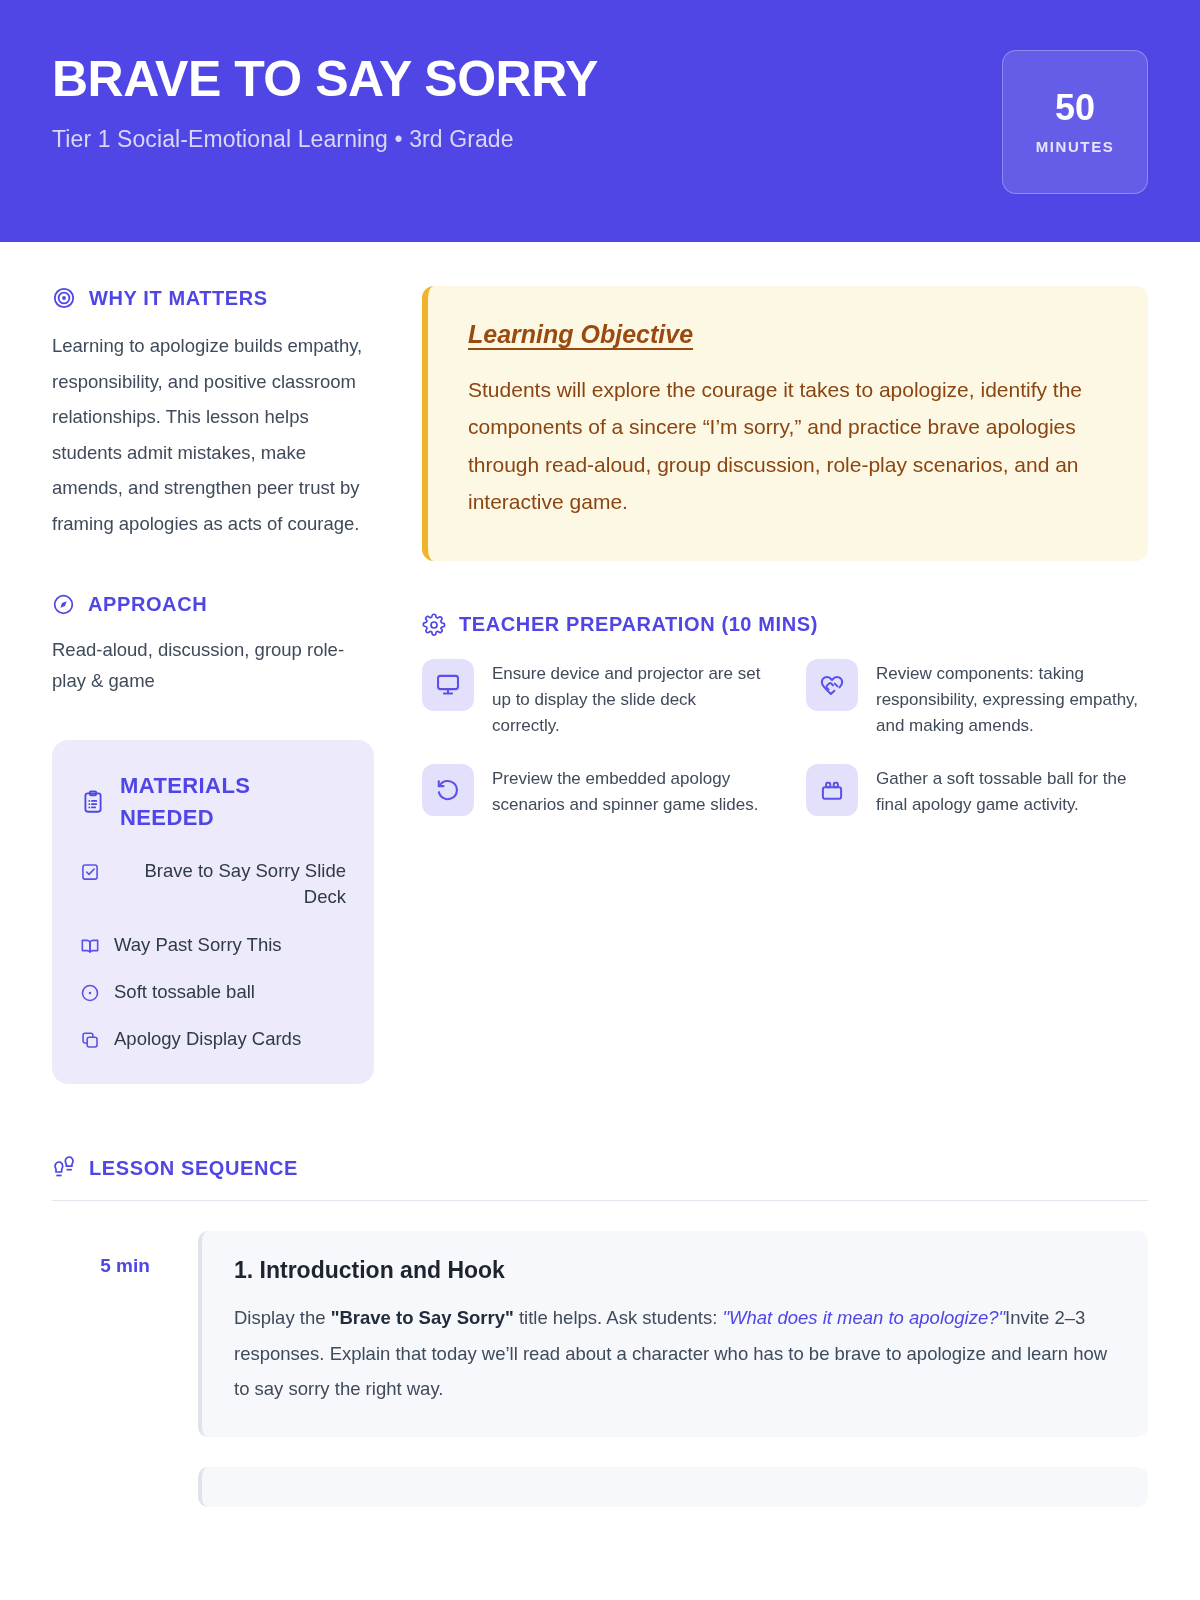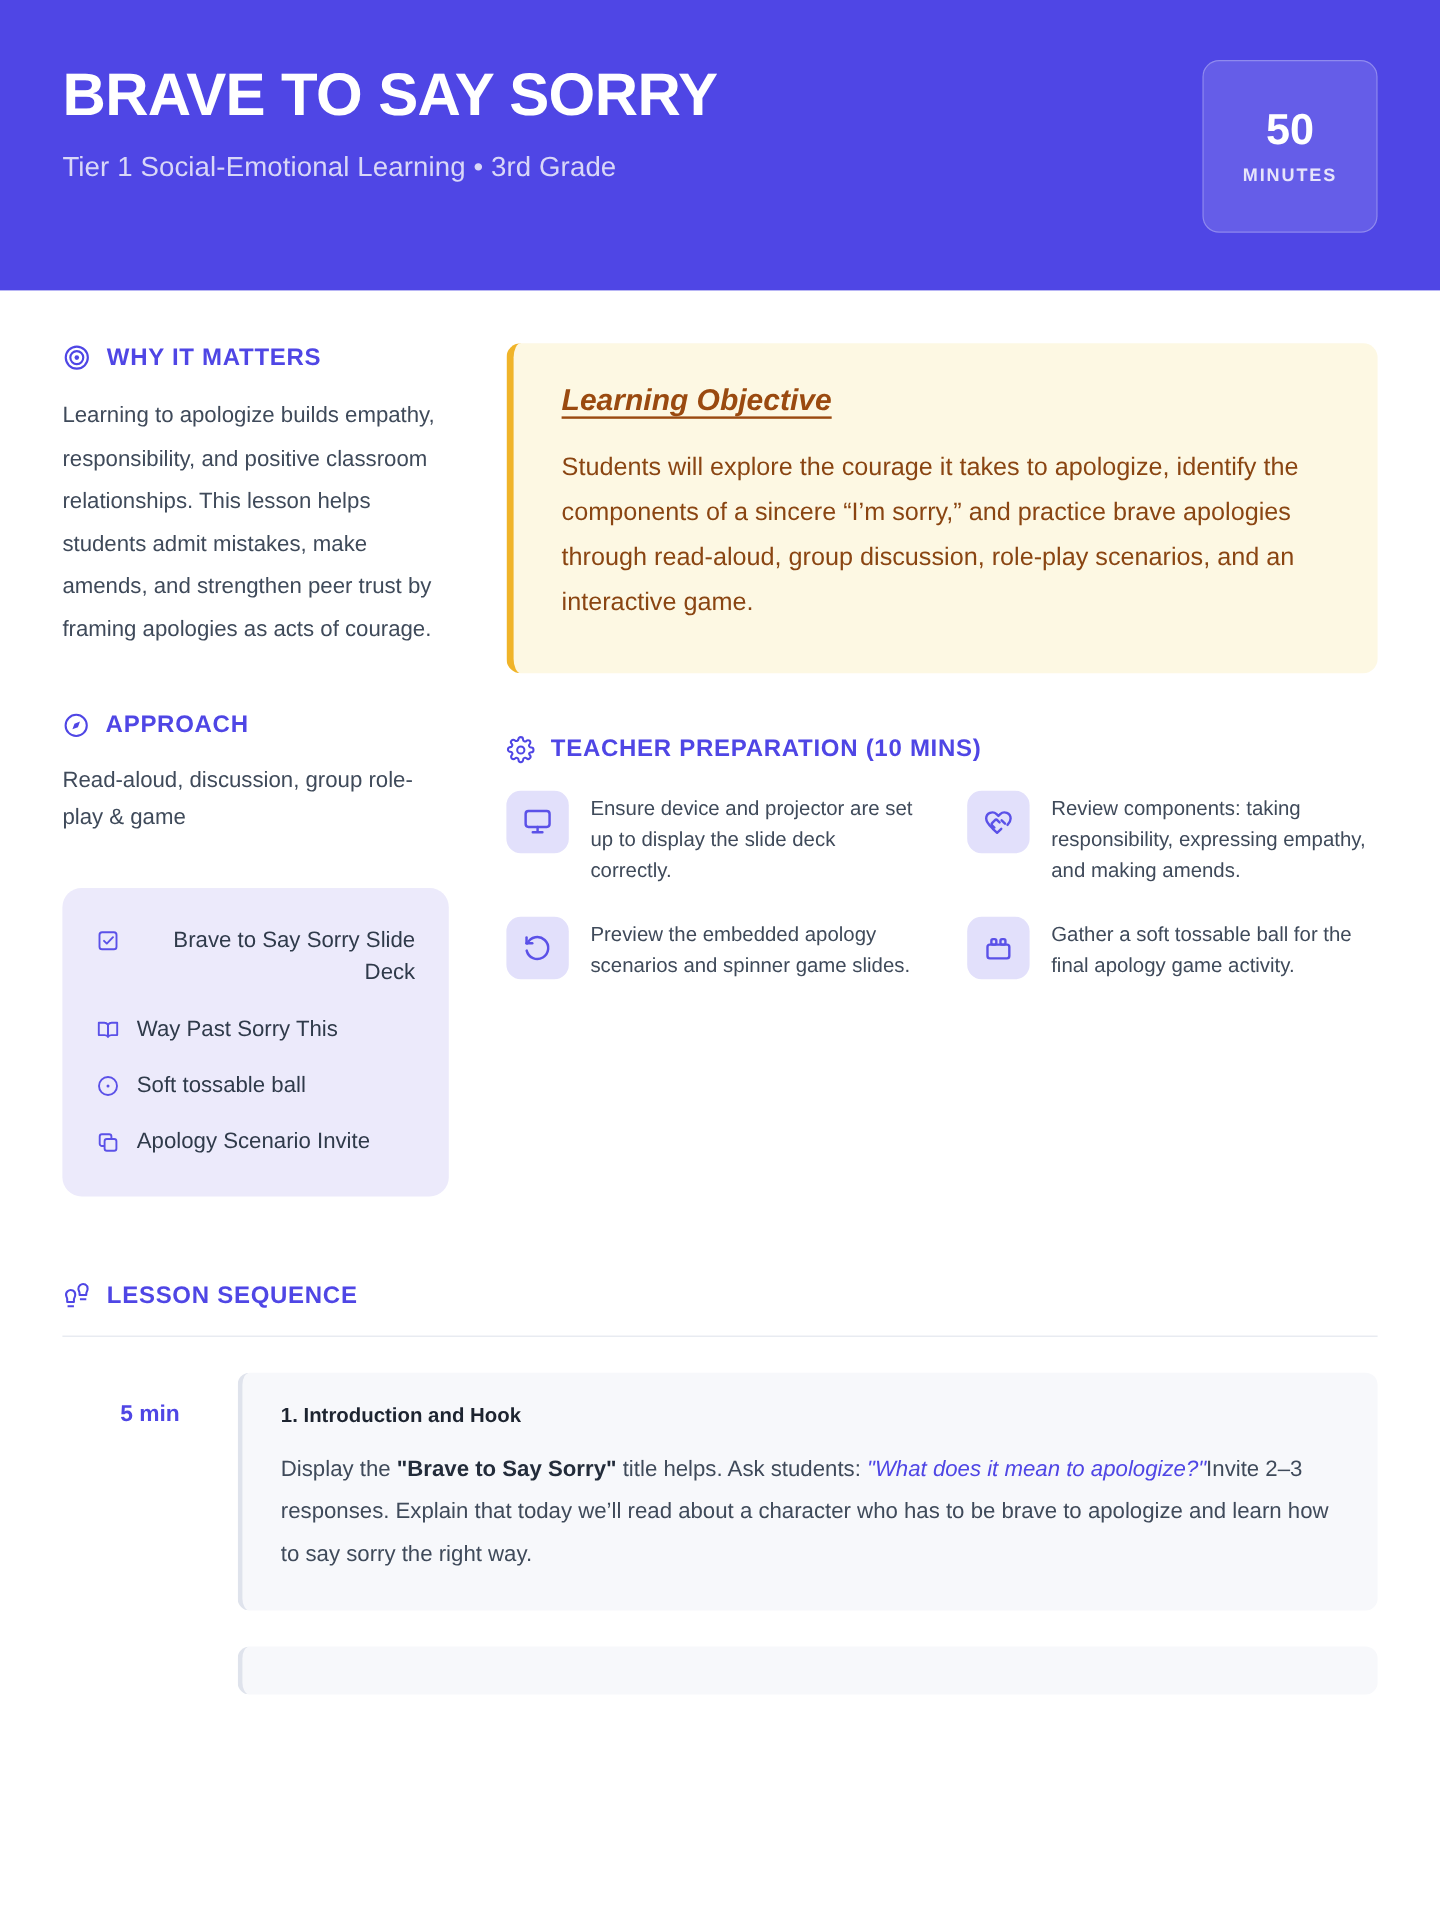--- a/index.html
+++ b/index.html
@@ -227,21 +227,21 @@
   .step-card {
     flex: 1;
     background: #f7f8fb;
     border-left: 4px solid #dfe3ec;
     border-radius: 10px;
     padding: 26px 32px 30px 32px;
     min-width: 0;
   }
   .step-title {
     color: #1d2430;
-    font-size: 17px;
+    font-size: 23px;
     font-weight: 700;
     margin-bottom: 16px;
   }
   .step-body {
     color: #3f4a5a;
     font-size: 18.5px;
     line-height: 1.92;
   }
   .step-body b { color: #232c3a; font-weight: 700; }
   .step-body .q {
@@ -289,20 +289,30 @@
               <circle cx="12" cy="12" r="9.2"></circle>
               <path d="M15.3 8.7 10.5 10.5 8.7 15.3 13.5 13.5Z" fill="#4f46e5" stroke="none"></path>
             </svg>
           </span>
           <span class="ttl">APPROACH</span>
         </div>
         <div class="approach-text">Read-aloud, discussion, group role-play &amp; game</div>
       </div>
 
       <div class="materials">
+        <div class="materials-head">
+          <span class="sec-icon">
+            <svg width="26" height="26" viewBox="0 0 24 24" fill="none" stroke="#4f46e5" stroke-width="1.7">
+              <rect x="5" y="4" width="14" height="17" rx="2.2"></rect>
+              <rect x="9" y="2.2" width="6" height="3.6" rx="1.1"></rect>
+              <path d="M8.6 11h.01M11 11h4M8.6 14h.01M11 14h4M8.6 17h.01M11 17h3" stroke-linecap="round"></path>
+            </svg>
+          </span>
+          <span class="ttl">MATERIALS NEEDED</span>
+        </div>
         <ul class="mat-list">
           <li class="mat-item">
             <span class="ico">
               <svg width="20" height="20" viewBox="0 0 24 24" fill="none" stroke="#5b51e8" stroke-width="1.9">
                 <rect x="3.5" y="3.5" width="17" height="17" rx="2.6"></rect>
                 <path d="m8 12 2.8 2.8L17 8.4" stroke-linecap="round" stroke-linejoin="round"></path>
               </svg>
             </span>
             <span class="lbl">Brave to Say Sorry Slide Deck</span>
           </li>
@@ -325,21 +335,21 @@
             </span>
             <span class="lbl">Soft tossable ball</span>
           </li>
           <li class="mat-item">
             <span class="ico">
               <svg width="20" height="20" viewBox="0 0 24 24" fill="none" stroke="#5b51e8" stroke-width="1.9" stroke-linejoin="round">
                 <rect x="8.6" y="8.6" width="11.8" height="11.8" rx="2.3"></rect>
                 <path d="M15.4 8.6V6.2a2.3 2.3 0 0 0-2.3-2.3H6a2.3 2.3 0 0 0-2.3 2.3v7.1A2.3 2.3 0 0 0 6 15.6h2.6"></path>
               </svg>
             </span>
-            <span class="lbl">Apology Scenario Invite</span>
+            <span class="lbl">Apology Display Cards</span>
           </li>
         </ul>
       </div>
 
     </div>
 
     <div class="col-right">
 
       <div class="objective">
         <div class="objective-title">Learning Objective</div>

